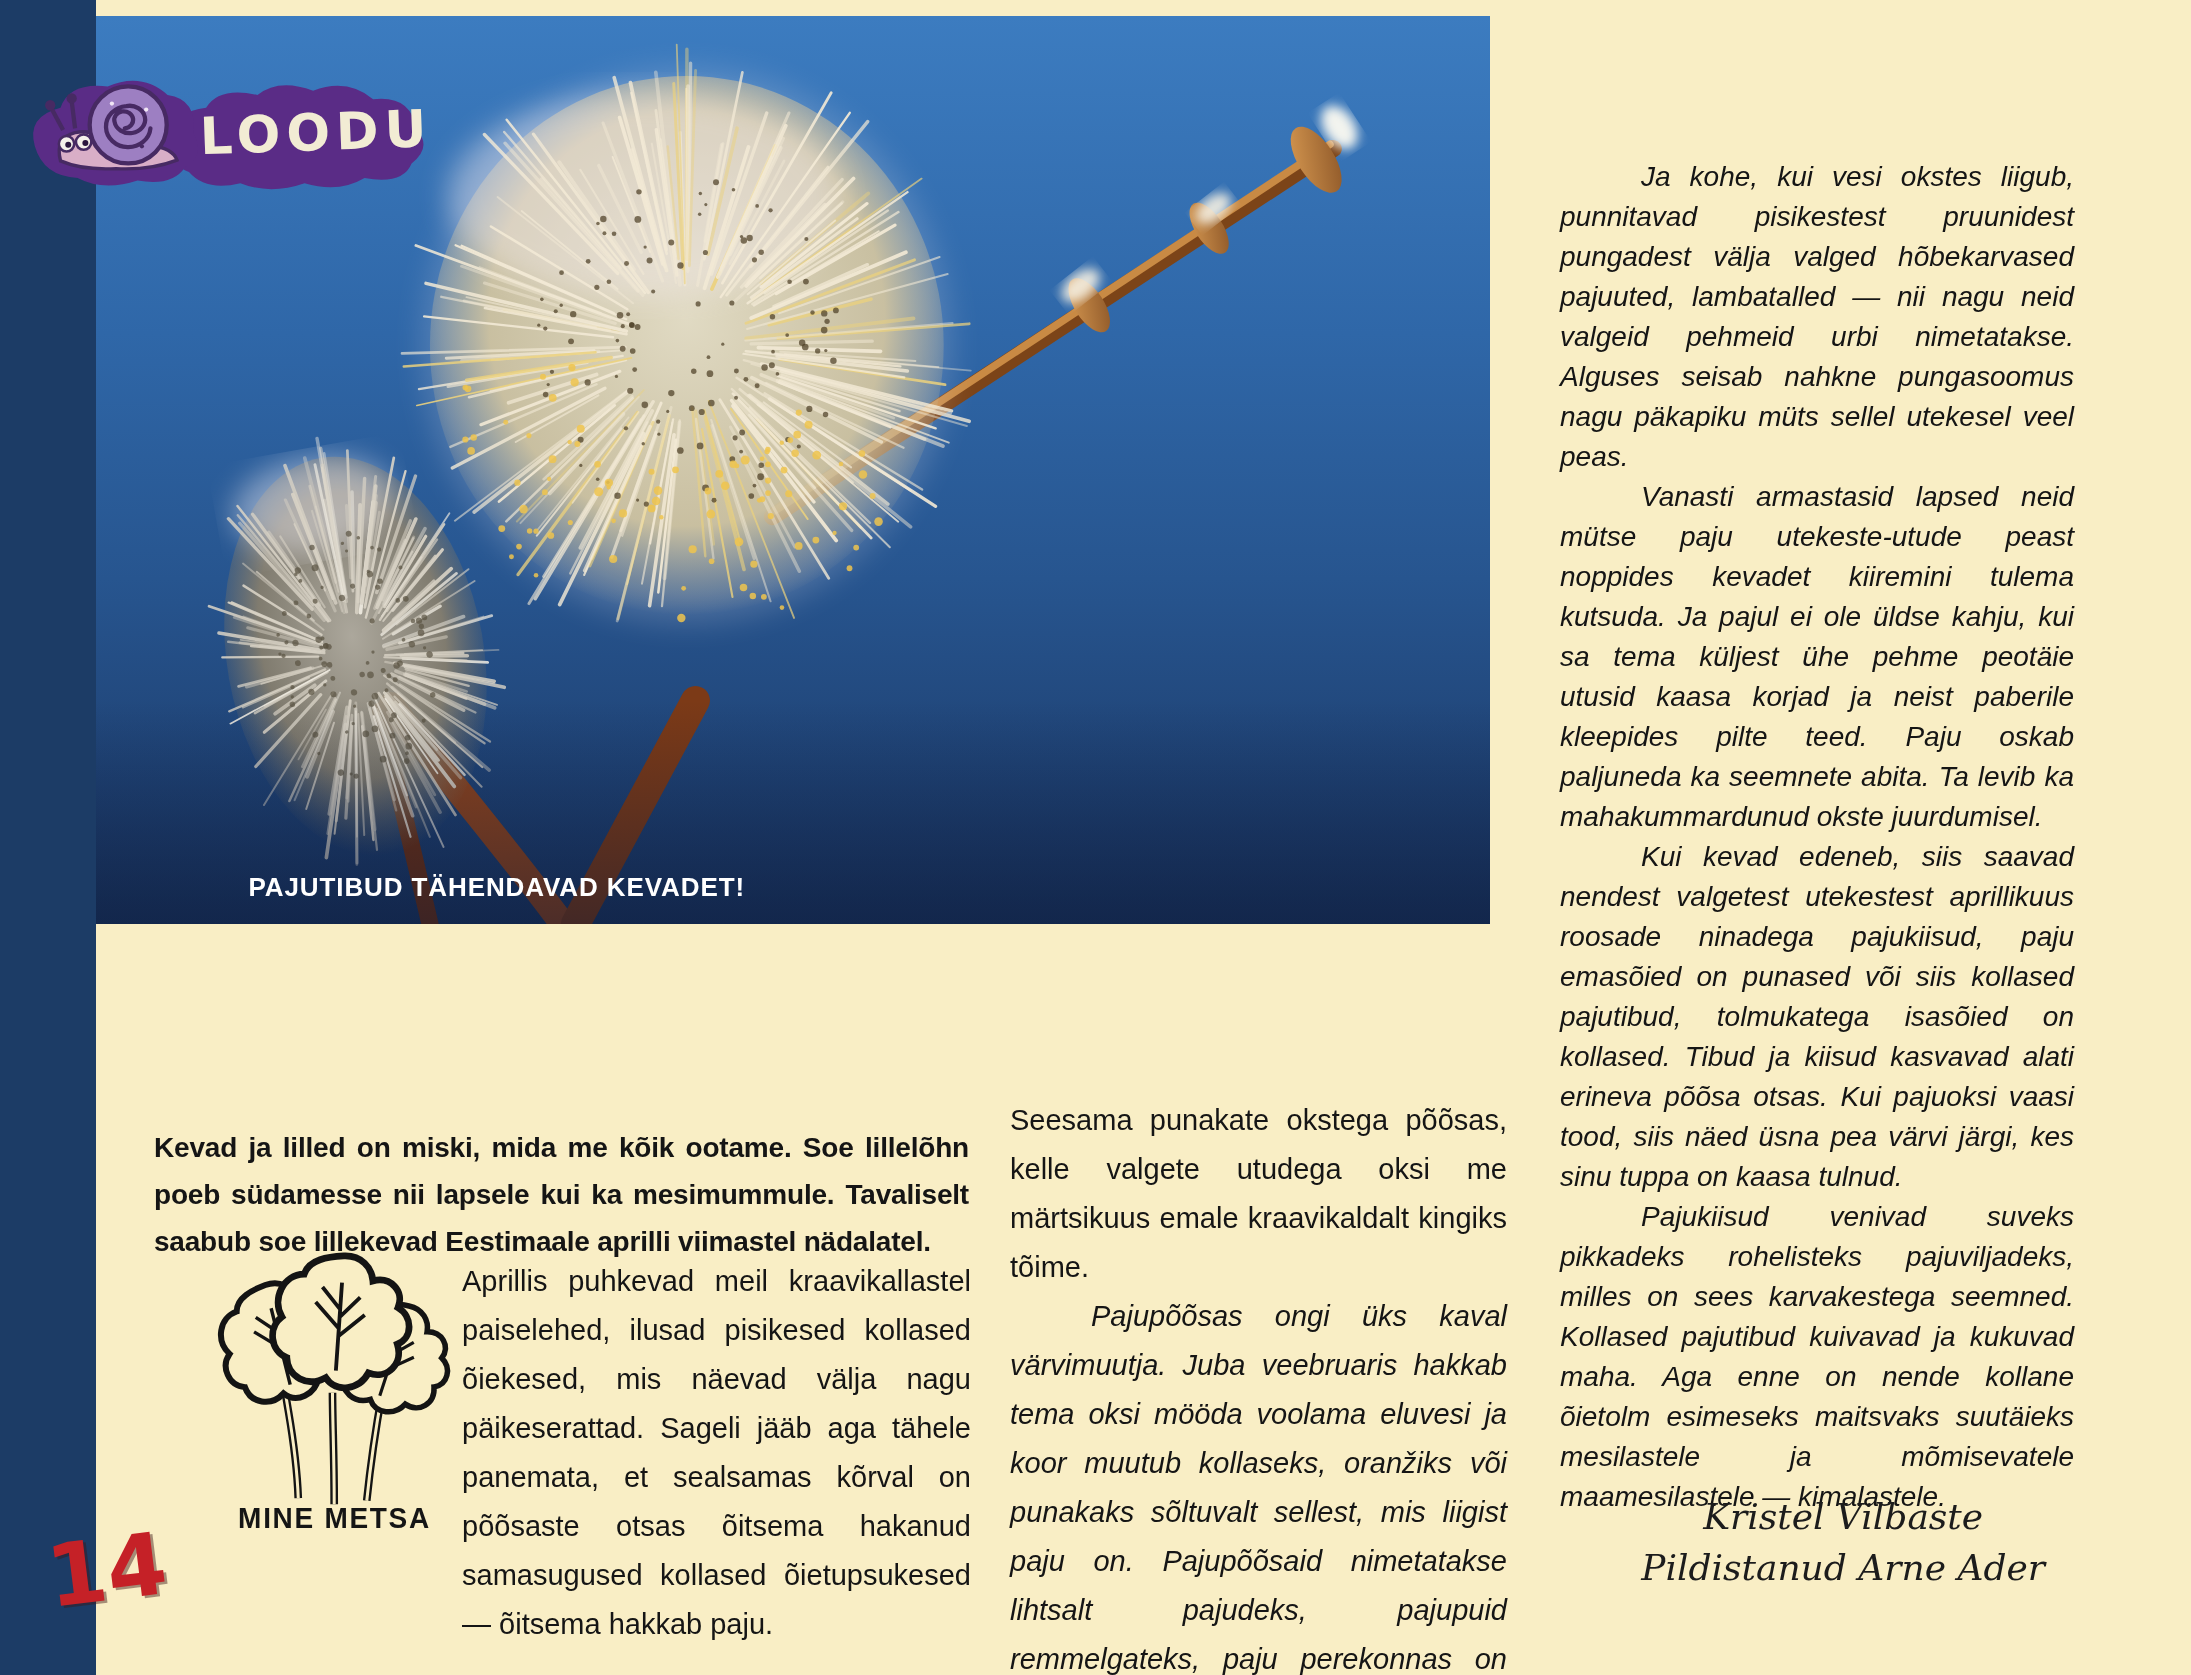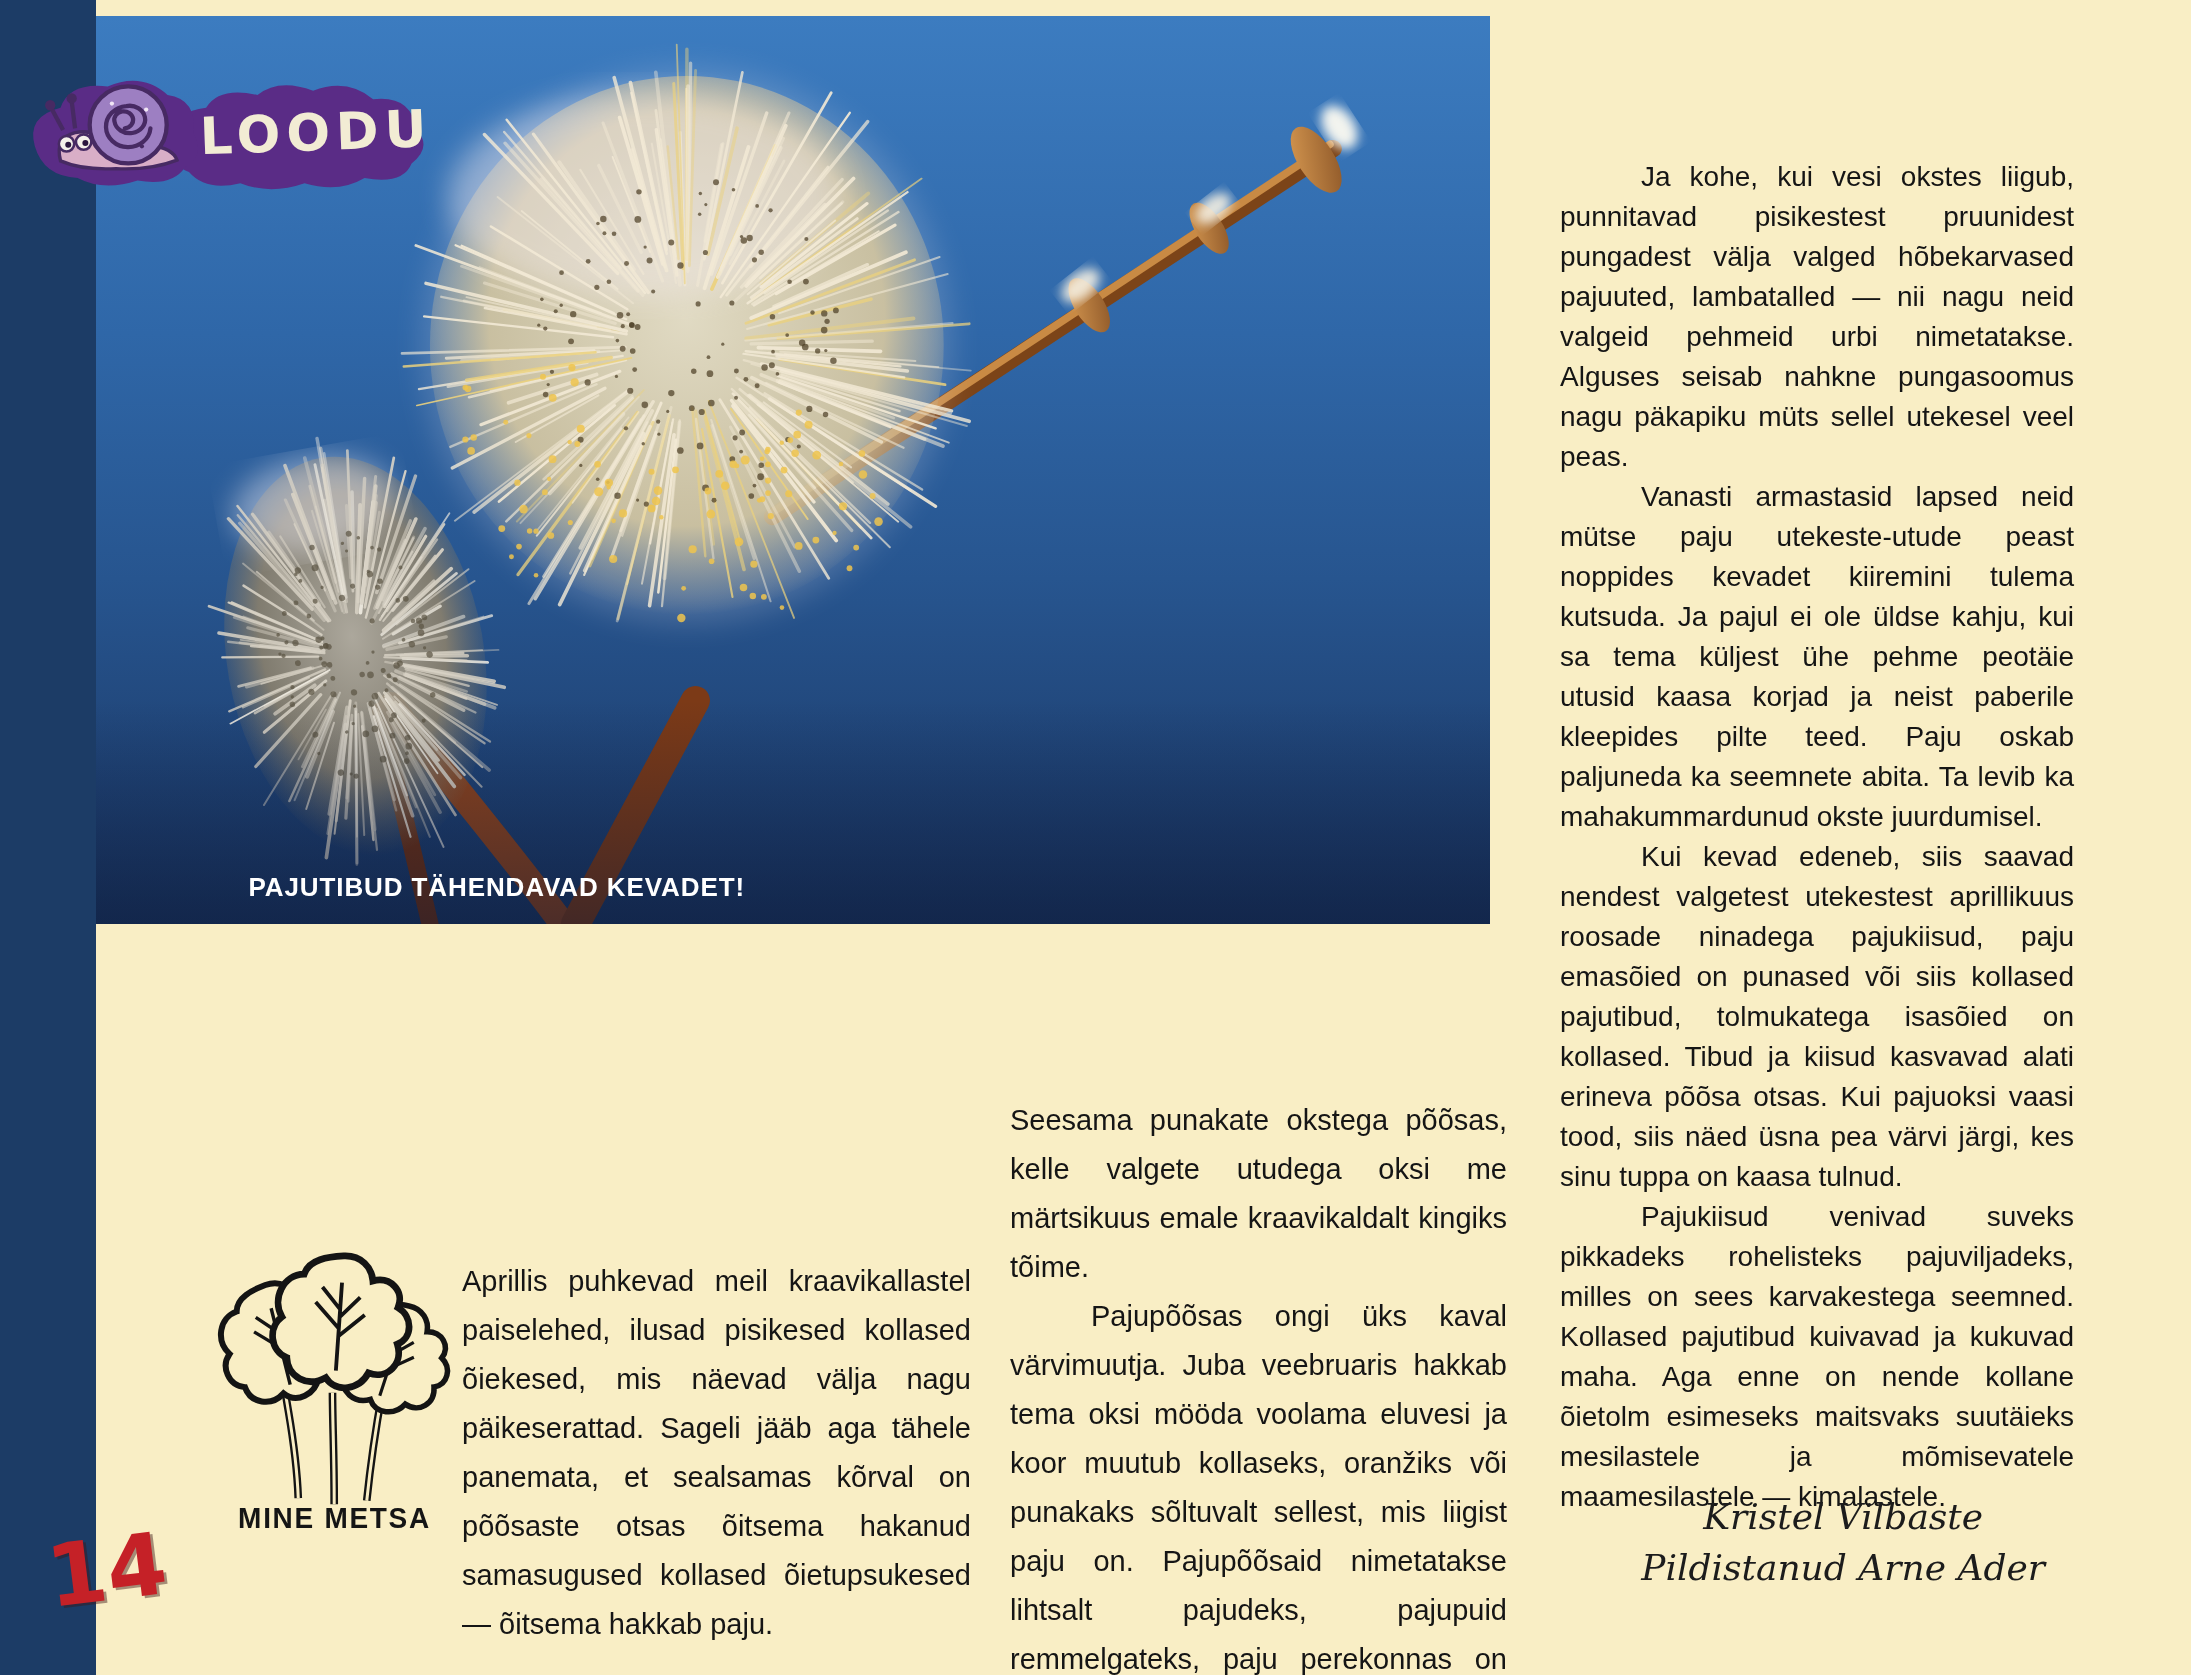--- a/index.html
+++ b/index.html
@@ -16,21 +16,21 @@
   }
   #logo{position:absolute;left:22px;top:65px;width:411px;height:137px;z-index:6;}
   #title-wrap{position:absolute;left:152px;top:943px;width:1341px;height:135px;}
   #title-wrap svg{display:block;width:100%;height:100%;}
   .title-text{fill:#bf1b1f;font-family:"Liberation Sans",sans-serif;font-weight:bold;}
   #lead{
     position:absolute;left:154px;top:1096px;width:815px;
     font-size:28px;font-weight:bold;line-height:47px;text-align:justify;letter-spacing:-0.2px;
   }
   .col p{margin:0;text-align:justify;}
-  .col p.indent{text-indent:81px;}
+  .col p.indent{text-indent:81px;font-style:italic;}
   #col-left{position:absolute;left:462px;top:1257px;width:509px;font-size:29px;line-height:49px;}
   #col-mid{position:absolute;left:1010px;top:1096px;width:497px;font-size:29px;line-height:49px;}
   #col-right{position:absolute;left:1560px;top:157px;width:514px;font-size:28px;line-height:40px;}
   #leaves{position:absolute;left:204px;top:1237px;width:257px;height:274px;}
   #badge{
     position:absolute;left:193px;top:1502px;width:283px;text-align:center;
     font-size:28px;font-weight:bold;letter-spacing:1.7px;transform:scaleY(1.08);white-space:nowrap;
   }
   #credits{
     position:absolute;right:147px;top:1491px;text-align:center;
@@ -774,20 +774,21 @@
       <circle cx="124" cy="70" r="45" fill="#9d7fc2" stroke="#472a63" stroke-width="5"></circle>
       <path d="M150,74 A26,24 0 1 1 122,48 A18,16 0 1 1 108,66 A11,10 0 1 1 120,74" fill="none" stroke="#472a63" stroke-width="5" stroke-linecap="round"></path>
       <circle cx="105" cy="45" r="2.5" fill="#f1e6f5"></circle>
       <circle cx="145" cy="52" r="2.5" fill="#f1e6f5"></circle>
       <circle cx="140" cy="95" r="2.5" fill="#472a63"></circle>
     </g>
     <text class="loodus-text" x="208" y="100" transform="rotate(-2 330 90)">LOODUS</text>
   </svg>
 
 
+  <p id="lead">Kevad ja lilled on miski, mida me kõik ootame. Soe lillelõhn poeb südamesse nii lapsele kui ka mesimummule. Tavaliselt saabub soe lillekevad Eestimaale aprilli viimastel nädalatel.</p>
 
   <svg id="leaves" viewBox="0 0 300 320">
     <defs>
       <path id="leafShape" d="M0,-68 C18,-70 30,-58 32,-44 C50,-50 66,-36 60,-18 C76,-10 78,12 62,20 C70,40 54,58 34,52 C26,70 2,76 -10,60 C-28,72 -50,62 -52,42 C-70,36 -74,12 -60,0 C-72,-18 -62,-44 -40,-46 C-36,-62 -16,-66 0,-68 Z"></path>
       <path id="leafVeins" d="M0,52 L0,-40 M0,8 L-26,-18 M0,16 L26,-8 M0,-12 L-20,-34 M0,-4 L20,-26"></path>
     </defs>
     <g stroke="#141414" fill="none">
       <path d="M110,305 C108,250 100,215 95,182" stroke-width="9"></path>
       <path d="M152,312 C152,255 150,215 150,182" stroke-width="9"></path>
       <path d="M190,308 C196,250 202,215 208,182" stroke-width="9"></path>

